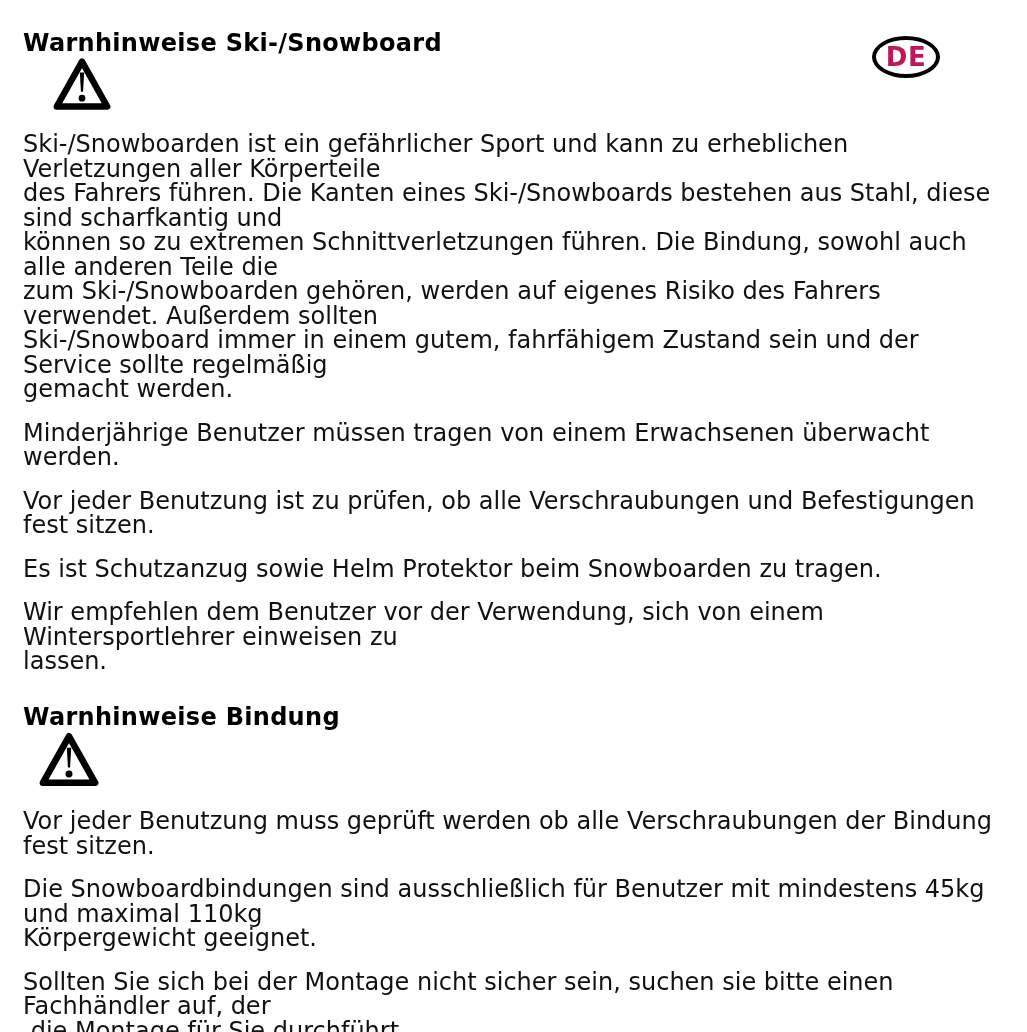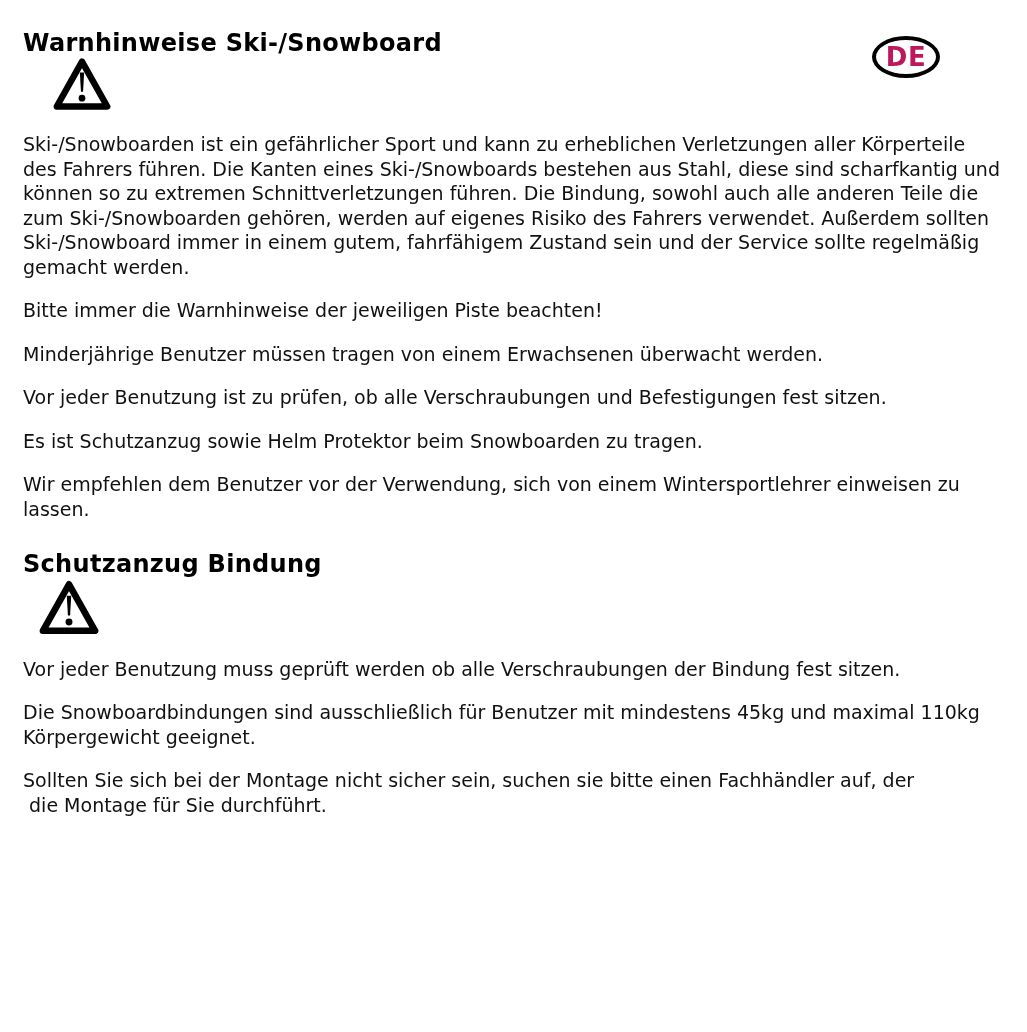--- a/index.html
+++ b/index.html
@@ -26,21 +26,21 @@
     font-weight: bold;
     color: #000000;
     margin: 0;
     letter-spacing: 0.3px;
     line-height: 1.1;
   }
   .tri-icon { flex: none; display: block; }
   .header-row.first .tri-icon { margin-left: 30px; }
   .header-row.second .tri-icon { margin-left: 16px; }
   p.para {
-    font-size: 19px;
+    font-size: 24px;
     line-height: 24.5px;
     margin: 19px 0;
     white-space: pre-wrap;
     max-width: 990px;
   }
   .lang-badge {
     position: absolute;
     top: 36px;
     left: 872px;
     width: 60px;
@@ -74,29 +74,28 @@
       <circle cx="50" cy="71" r="5.8" fill="#000000"></circle>
     </svg>
   </div>
 
   <p class="para">Ski-/Snowboarden ist ein gefährlicher Sport und kann zu erheblichen Verletzungen aller Körperteile
 des Fahrers führen. Die Kanten eines Ski-/Snowboards bestehen aus Stahl, diese sind scharfkantig und
 können so zu extremen Schnittverletzungen führen. Die Bindung, sowohl auch alle anderen Teile die
 zum Ski-/Snowboarden gehören, werden auf eigenes Risiko des Fahrers verwendet. Außerdem sollten
 Ski-/Snowboard immer in einem gutem, fahrfähigem Zustand sein und der Service sollte regelmäßig
 gemacht werden.</p>
-  <p class="para">Bitte immer die Warnhinweise der jeweiligen Piste beachten!</p>
   <p class="para">Minderjährige Benutzer müssen tragen von einem Erwachsenen überwacht werden.</p>
   <p class="para">Vor jeder Benutzung ist zu prüfen, ob alle Verschraubungen und Befestigungen fest sitzen.</p>
   <p class="para">Es ist Schutzanzug sowie Helm Protektor beim Snowboarden zu tragen.</p>
   <p class="para">Wir empfehlen dem Benutzer vor der Verwendung, sich von einem Wintersportlehrer einweisen zu
 lassen.</p>
 
   <div class="header-row second">
-    <h1 class="section-heading">Schutzanzug Bindung</h1>
+    <h1 class="section-heading">Warnhinweise Bindung</h1>
     <svg class="tri-icon" width="60" height="60" viewBox="0 0 100 95" aria-hidden="true">
       <path d="M50 8 L93.5 85.5 L6.5 85.5 Z" fill="none" stroke="#000000" stroke-width="11" stroke-linejoin="round"></path>
       <polygon points="46.3,27 53.7,27 51.8,60 48.2,60" fill="#000000"></polygon>
       <circle cx="50" cy="71" r="5.8" fill="#000000"></circle>
     </svg>
   </div>
 
   <p class="para">Vor jeder Benutzung muss geprüft werden ob alle Verschraubungen der Bindung fest sitzen.</p>
   <p class="para">Die Snowboardbindungen sind ausschließlich für Benutzer mit mindestens 45kg und maximal 110kg
 Körpergewicht geeignet.</p>

